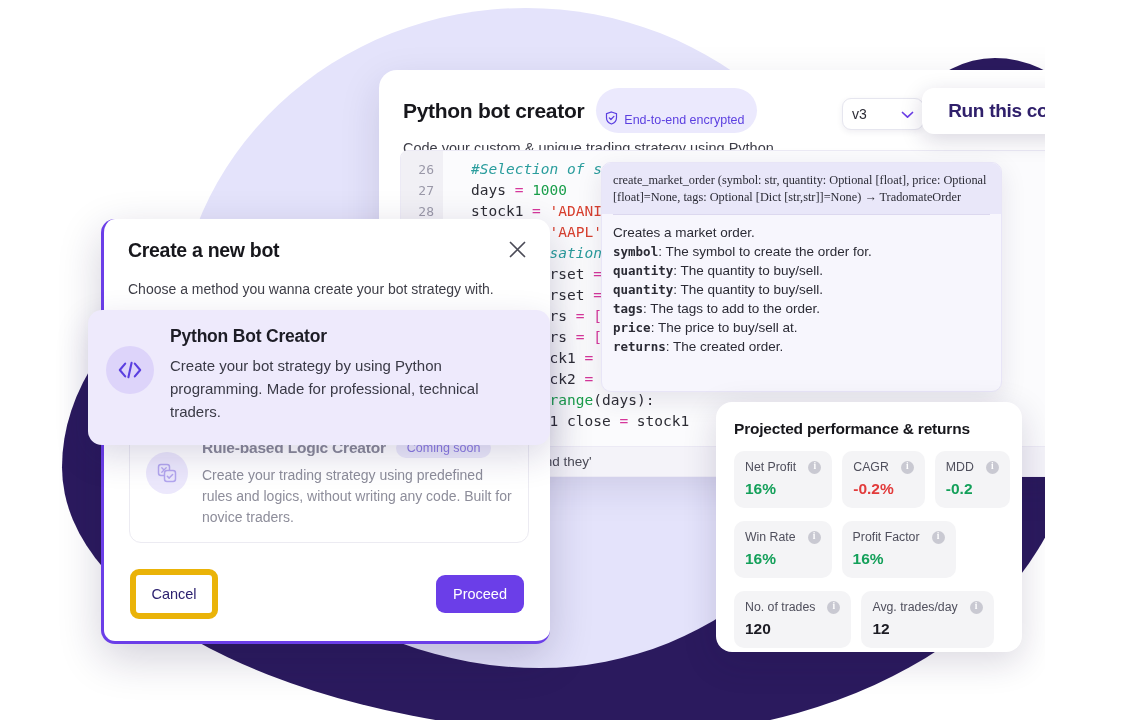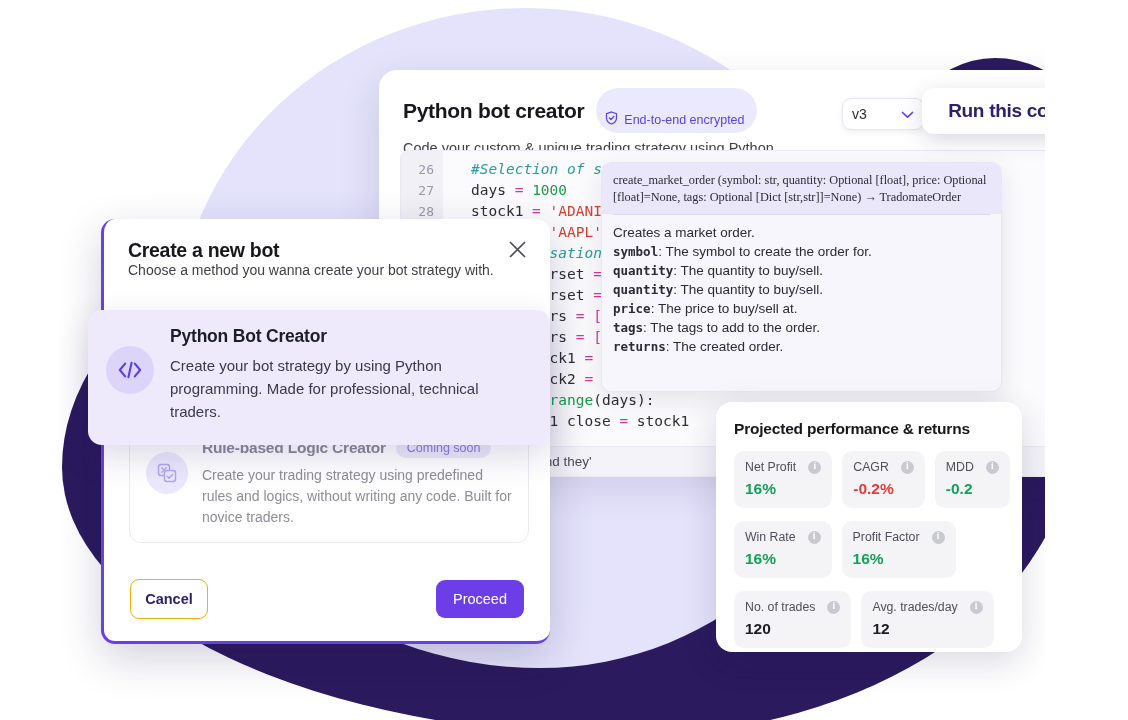--- a/index.html
+++ b/index.html
@@ -308,21 +308,21 @@
     padding: 20px 24px 0 24px;
     position: relative;
   }
   #modal-title {
     font-size: 19.5px;
     font-weight: bold;
     color: #17171c;
     letter-spacing: -.3px;
   }
   #modal-sub {
-    margin-top: 0;
+    margin-top: 19px;
     font-size: 14px;
     color: #3e3e48;
   }
   #modal-close {
     position: absolute;
     right: 20px;
     top: 17px;
     width: 26px;
     height: 26px;
     display: flex;
@@ -418,27 +418,27 @@
     padding: 0 26px;
     display: flex;
     align-items: center;
     justify-content: space-between;
     box-sizing: border-box;
   }
   #cancel-btn {
     width: 76px;
     height: 38px;
     background: #fff;
-    border: 1px solid #eab308;
+    border: 6px solid #eab308;
     border-radius: 9px;
     display: flex;
     align-items: center;
     justify-content: center;
     font-size: 14.5px;
-    font-weight: 700;
+    font-weight: 400;
     color: #2c2170;
   }
   #proceed-btn {
     width: 88px;
     height: 38px;
     background: #6b3ee8;
     border-radius: 9px;
     display: flex;
     align-items: center;
     justify-content: center;
@@ -506,22 +506,22 @@
   <div id="run-code-btn">Run this code</div>
 
   <div id="docs-panel">
     <div id="docs-sig">create_market_order (symbol: str, quantity: Optional [float], price: Optional [float]=None, tags: Optional [Dict [str,str]]=None) → TradomateOrder</div>
     <div id="docs-div"></div>
     <div id="docs-desc">Creates a market order.</div>
     <div id="docs-params">
         <div class="doc-param"><span class="pname">symbol</span><span>: The symbol to create the order for.</span></div>
         <div class="doc-param"><span class="pname">quantity</span><span>: The quantity to buy/sell.</span></div>
         <div class="doc-param"><span class="pname">quantity</span><span>: The quantity to buy/sell.</span></div>
+        <div class="doc-param"><span class="pname">tags</span><span>: The tags to add to the order.</span></div>
         <div class="doc-param"><span class="pname">price</span><span>: The price to buy/sell at.</span></div>
-        <div class="doc-param"><span class="pname">tags</span><span>: The tags to add to the order.</span></div>
         <div class="doc-param"><span class="pname">returns</span><span>: The created order.</span></div>
       </div>
   </div>
 
   <div id="perf-card">
     <div id="perf-title">Projected performance &amp; returns</div>
     <div id="perf-rows">
         <div class="perf-grid">
           <div class="perf-tile">
             <div class="perf-lab">

